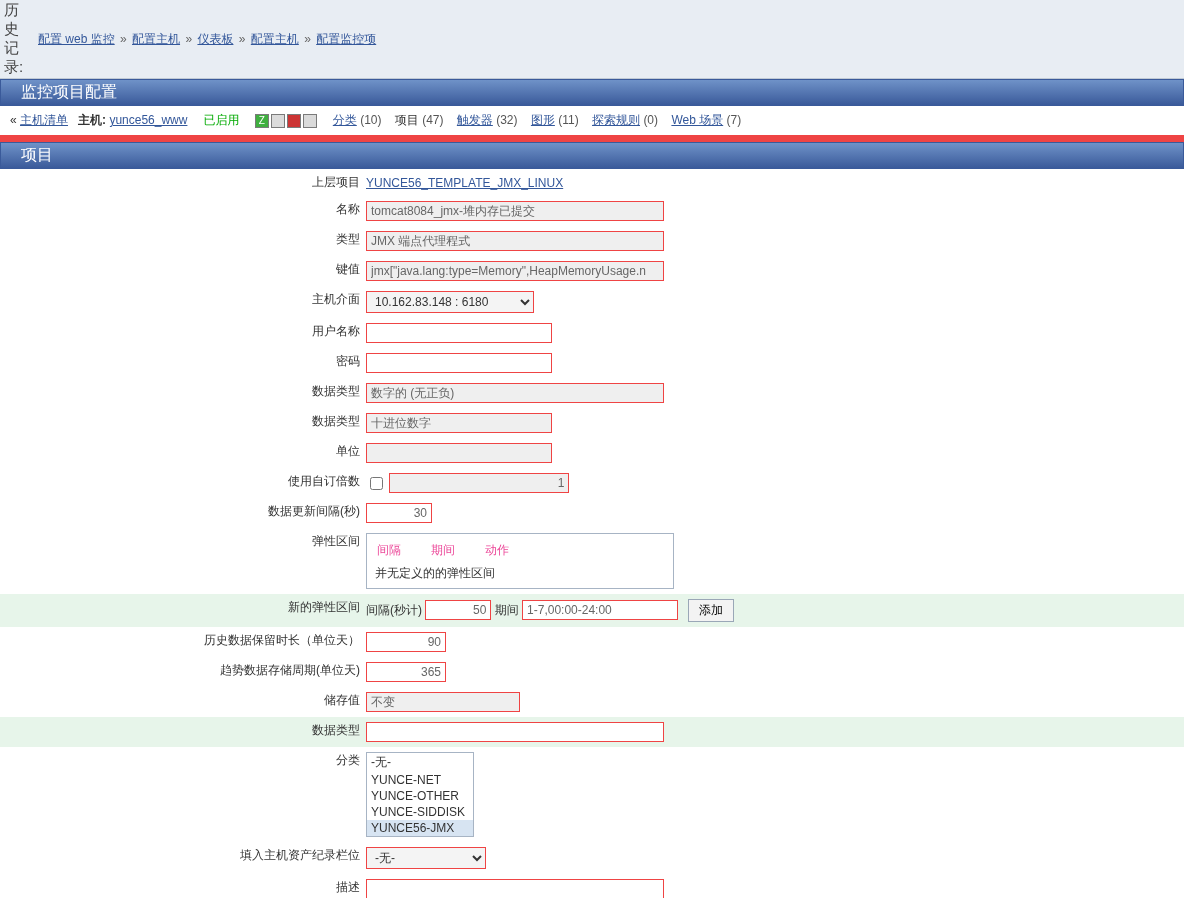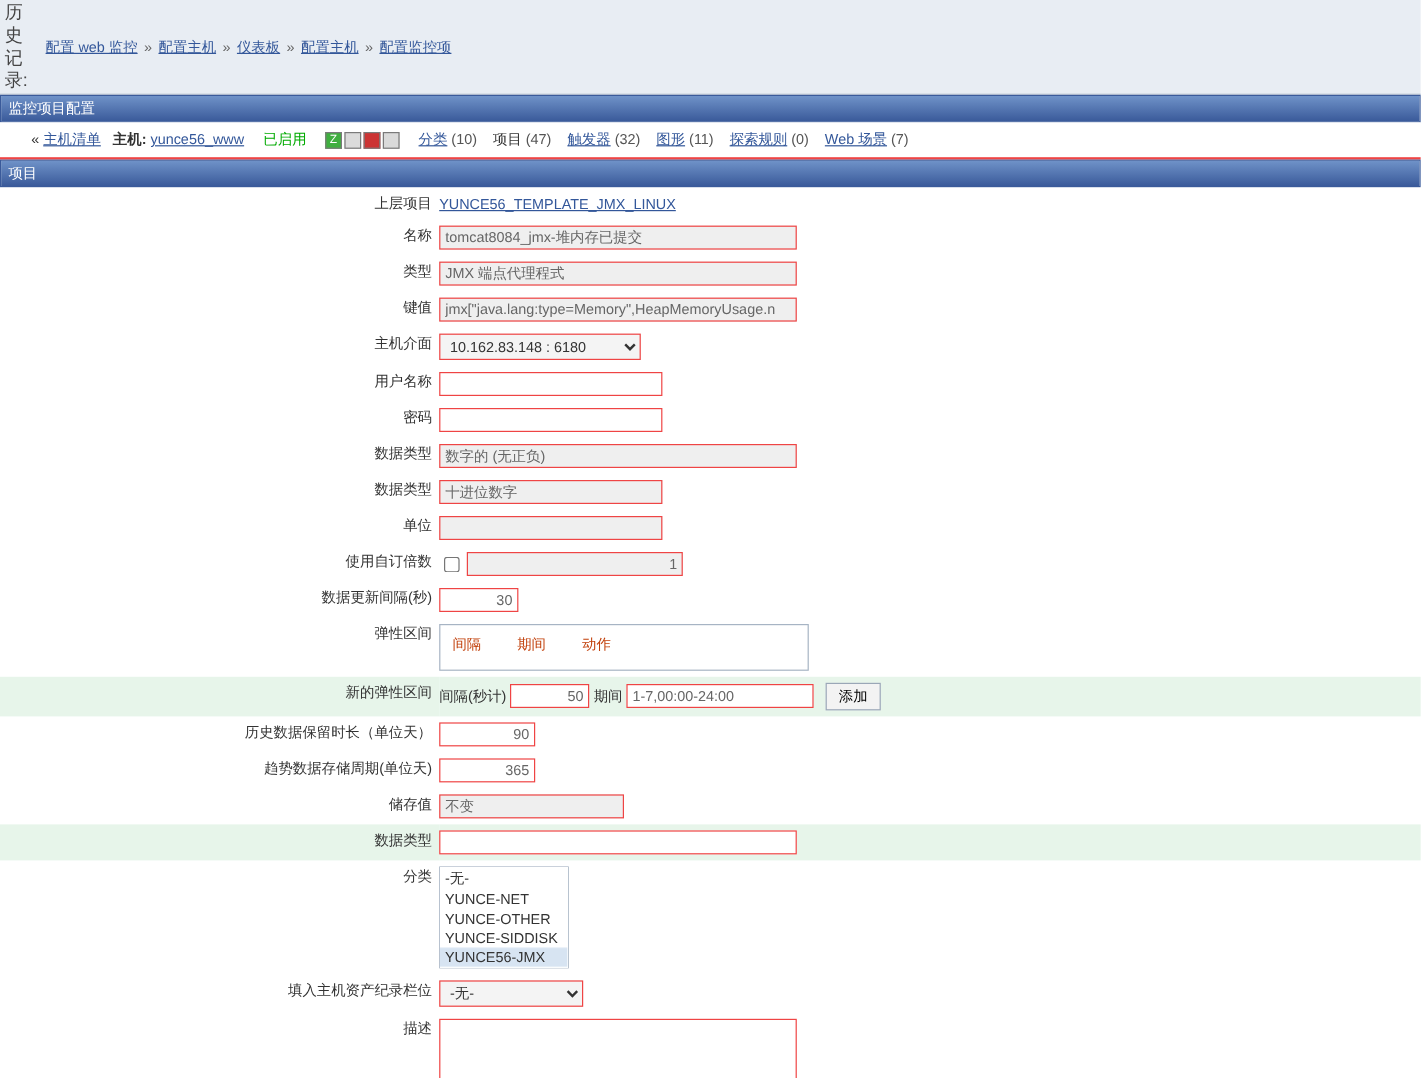--- a/index.html
+++ b/index.html
@@ -2,22 +2,22 @@
 <html><head>
 <meta charset="utf-8">
 <style>
   body{margin:0;font-family:Verdana,Arial,sans-serif;font-size:12px;color:#333;background:#fff}
   a{color:#33579a;text-decoration:underline}
   .top-bar{background:#e8edf3;border-bottom:1px solid #c0cad5;padding:1px 4px;display:flex;align-items:center}
   .history-label{color:#444;font-size:15px;margin-right:6px;width:28px}
   .breadcrumb{font-size:12px;color:#444}
   .breadcrumb a{color:#33579a}
   .bc-sep{color:#666;margin:0 2px}
-  .hdr{background:linear-gradient(#6f92c8,#3a5a9a);color:#fff;padding:2px 6px;font-size:12px;border:1px solid #3a5a9a}
-  .host-row{background:#fff;border-bottom:2px solid #ef4444;padding:6px 26px;font-size:12px}
+  .hdr{background:linear-gradient(#6f92c8,#3a5a9a);color:#fff;padding:2px 20px;font-size:16px;border:1px solid #3a5a9a}
+  .host-row{background:#fff;border-bottom:7px solid #ef4444;padding:6px 10px;font-size:12px}
   .host-row a{color:#33579a}
   .host-row .enabled{color:#0a0;margin:0 6px}
   .host-row .ico{display:inline-flex;gap:2px;margin:0 6px;vertical-align:middle}
   .host-row .sq{width:12px;height:12px;display:inline-block;border:1px solid #7a7a7a;font-size:10px;line-height:12px;text-align:center;color:#fff}
   .sq-g{background:#3faf3f}
   .sq-o{background:#dbdbdb;color:#999;border-color:#bbb}
   .sq-r{background:#cc3434}
   .sq-x{background:#dadada;color:#888;border-color:#bbb}
   .count{color:#555}
   .form-wrap{padding:0 0 40px 0}
@@ -28,21 +28,21 @@
   input.txt.ro{background:#efefef;color:#666}
   input.num{text-align:right}
   select.sel{background:#f4f4f4;color:#333}
   .w-wide{width:288px}
   .w-sm{width:168px}
   .w-tiny{width:56px}
   .w-mid{width:146px}
   .chk{vertical-align:middle}
   .multiplier-num{width:170px;background:#efefef}
   .flex-box{border:1px solid #a7b4c4;width:290px;padding:6px 8px}
-  .flex-head td{color:#c2410c;font-weight:normal;text-align:left;padding:0 28px 4px 0}
+  .flex-head td{color:#ec4899;font-weight:normal;text-align:left;padding:0 28px 4px 0}
   .flex-msg{color:#333}
   tr.green-row td{background:#e7f5ea}
   .btn{border:1px solid #9aa7b7;background:#f3f3f3;padding:2px 10px;font-size:12px;cursor:pointer}
   .listbox{border:1px solid #a7b4c4;width:106px;height:83px;font-size:12px;overflow-y:scroll;background:#fff}
   .listbox div{padding:1px 4px;cursor:default}
   .listbox .sel{background:#d7e4f2}
   textarea.desc{width:288px;height:98px}
 </style>
 </head>
 <body>
@@ -148,20 +148,21 @@
             <div class="flex-box">
         <table>
                 <tbody>
                   <tr class="flex-head">
           <td>间隔</td>
           <td>期间</td>
           <td>动作</td>
         </tr>
                 </tbody>
               </table>
+        <div class="flex-msg">并无定义的的弹性区间</div>
       </div>
           </td>
         </tr>
   <tr class="green-row">
           <td class="lbl">新的弹性区间</td>
       <td class="fld">
         <span>间隔(秒计)</span>
         <input class="txt num w-tiny" value="50" style="">
         <span>期间</span>
         <input class="txt w-mid" value="1-7,00:00-24:00" style="">

